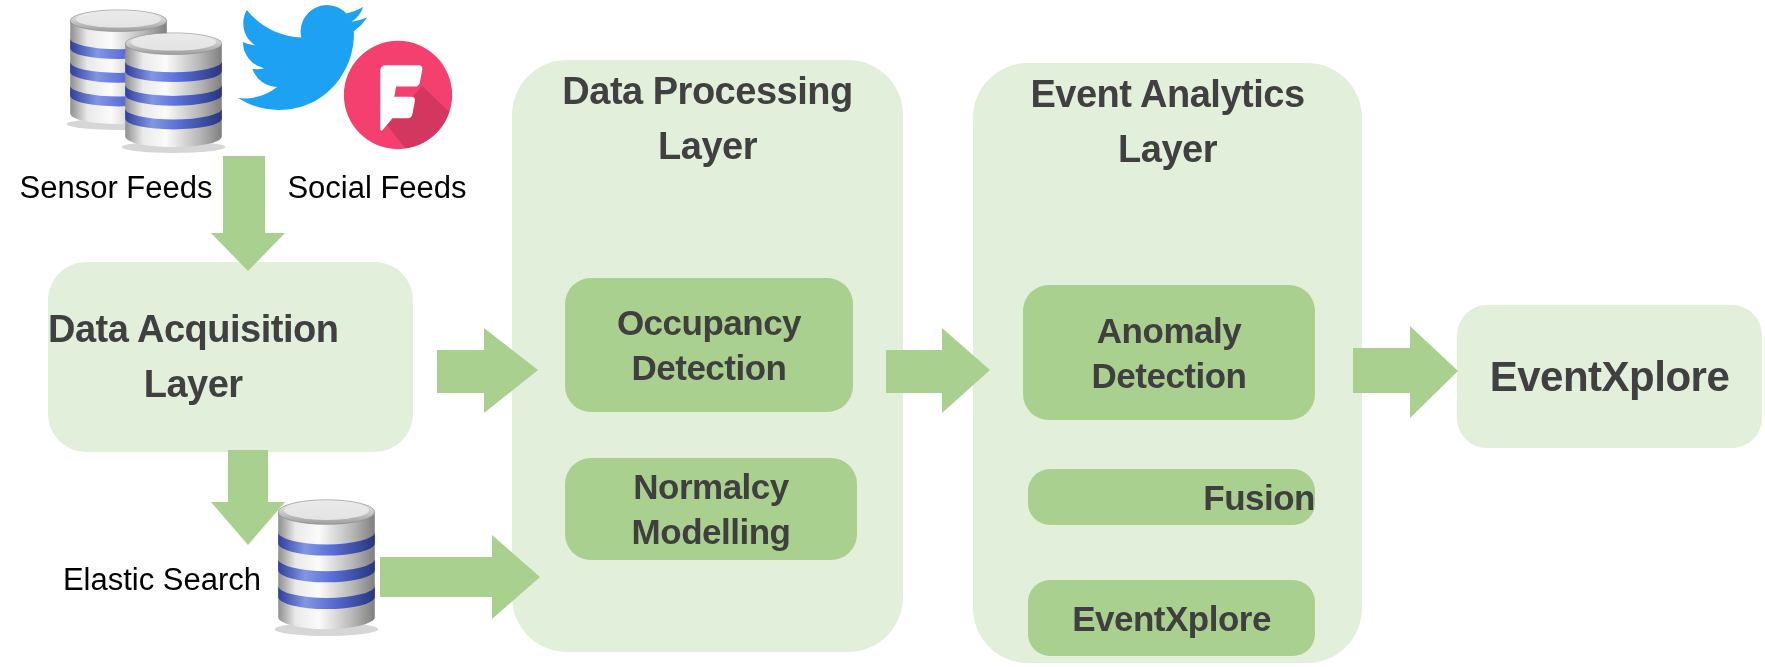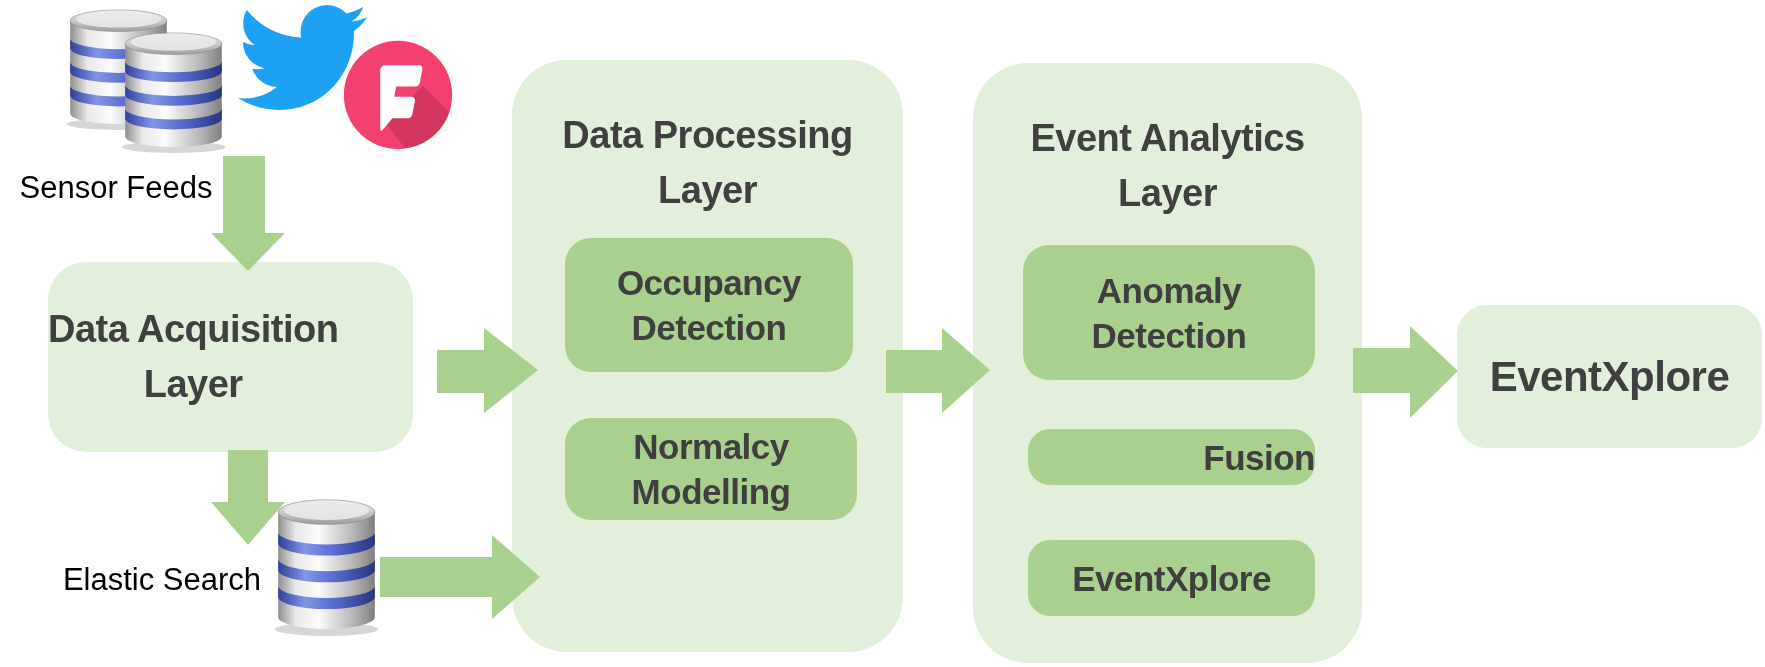--- a/index.html
+++ b/index.html
@@ -13,26 +13,26 @@
     display:flex;align-items:center;justify-content:flex-start;}
   .box-processing{left:512px;top:60px;width:391px;height:592px;border-radius:55px;}
   .box-analytics{left:973px;top:63px;width:389px;height:600px;border-radius:55px;}
   .box-output{left:1457px;top:305px;width:305px;height:143px;border-radius:30px;
     display:flex;align-items:center;justify-content:center;z-index:1;position:absolute;
     background:#e2efda;text-align:right;}
   
   .layer-title{font-weight:bold;color:#404040;font-size:38px;line-height:55px;
     text-align:center;letter-spacing:-0.5px;}
   .layer-title span{display:block;}
-  .title-top{padding-top:16px;margin-top:32px;}
+  .title-top{padding-top:4px;}
   .output-title{font-weight:bold;color:#404040;font-size:42px;letter-spacing:-0.5px;}
   
   .module{position:absolute;background:#a9d08e;z-index:1;border-radius:26px;
     display:flex;align-items:center;justify-content:center;text-align:center;
-    font-weight:bold;color:#3f3f3f;font-size:35px;line-height:45px;letter-spacing:-0.5px;}
+    font-weight:bold;color:#3f3f3f;font-size:35px;line-height:45px;letter-spacing:-0.5px;margin-top:40px;}
   .module span{display:block;}
   .mod-occupancy{left:565px;top:238px;width:288px;height:134px;}
   .mod-normalcy{left:565px;top:418px;width:292px;height:102px;}
   .mod-anomaly{left:1023px;top:245px;width:292px;height:135px;}
   .mod-fusion{left:1028px;top:429px;width:287px;height:56px;border-radius:22px;justify-content:flex-end;}
   .mod-annotation{left:1028px;top:540px;width:287px;height:76px;border-radius:22px;}
   
   .arrows{position:absolute;left:0;top:0;width:1765px;height:667px;z-index:2;pointer-events:none;}
   .arrows polygon{fill:#a9d08e;}
   
@@ -166,15 +166,16 @@
       <use href="#tw-bird"></use>
     </svg>
   <svg class="icon ic-foursquare" viewBox="0 0 120 120">
       <use href="#fsq-badge"></use>
     </svg>
   <svg class="icon ic-db-elastic" viewBox="0 0 100 130" preserveAspectRatio="none">
       <use href="#db-cyl"></use>
     </svg>
 
   <div class="feed-label lbl-sensor">Sensor Feeds</div>
+  <div class="feed-label lbl-social">Social Feeds</div>
   <div class="feed-label lbl-elastic">Elastic Search</div>
 
 </div>
 
 </body></html>

